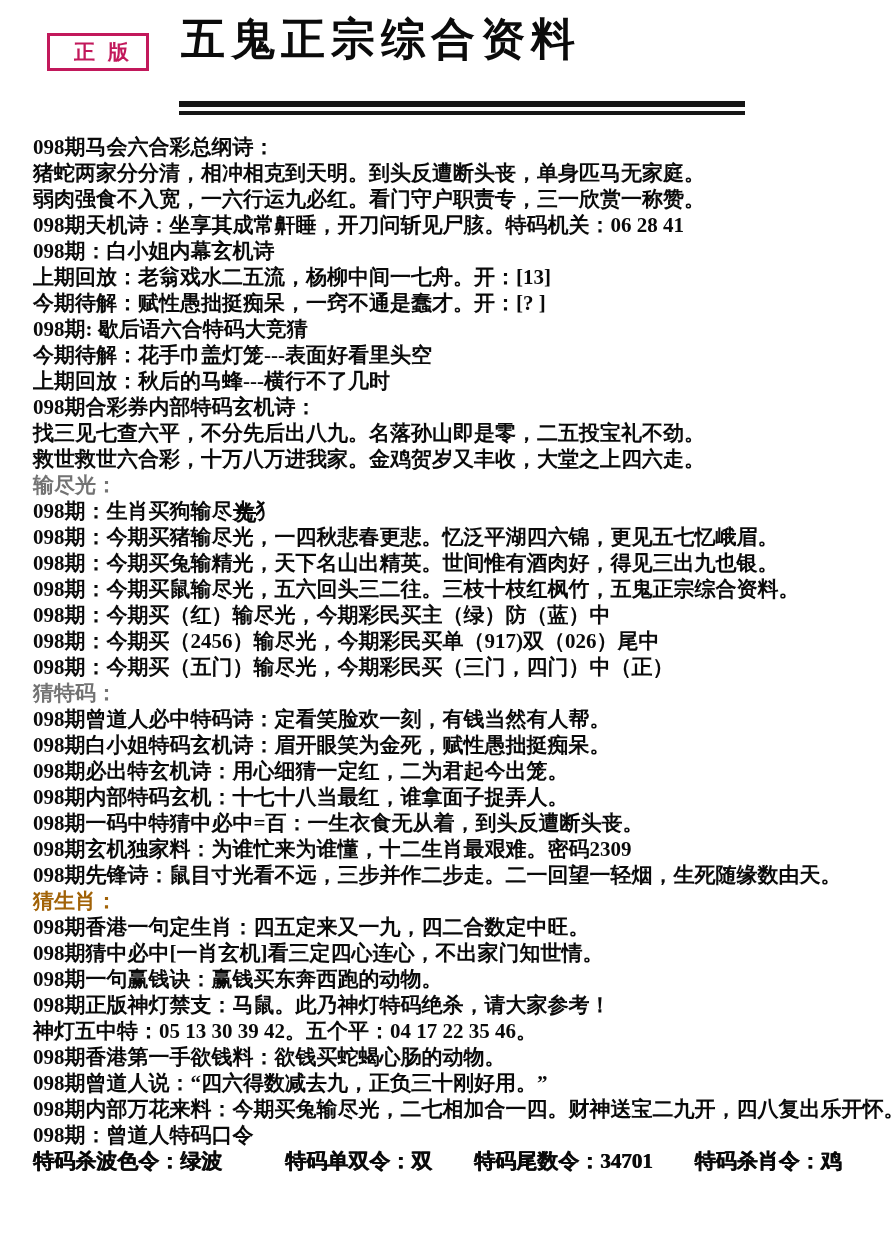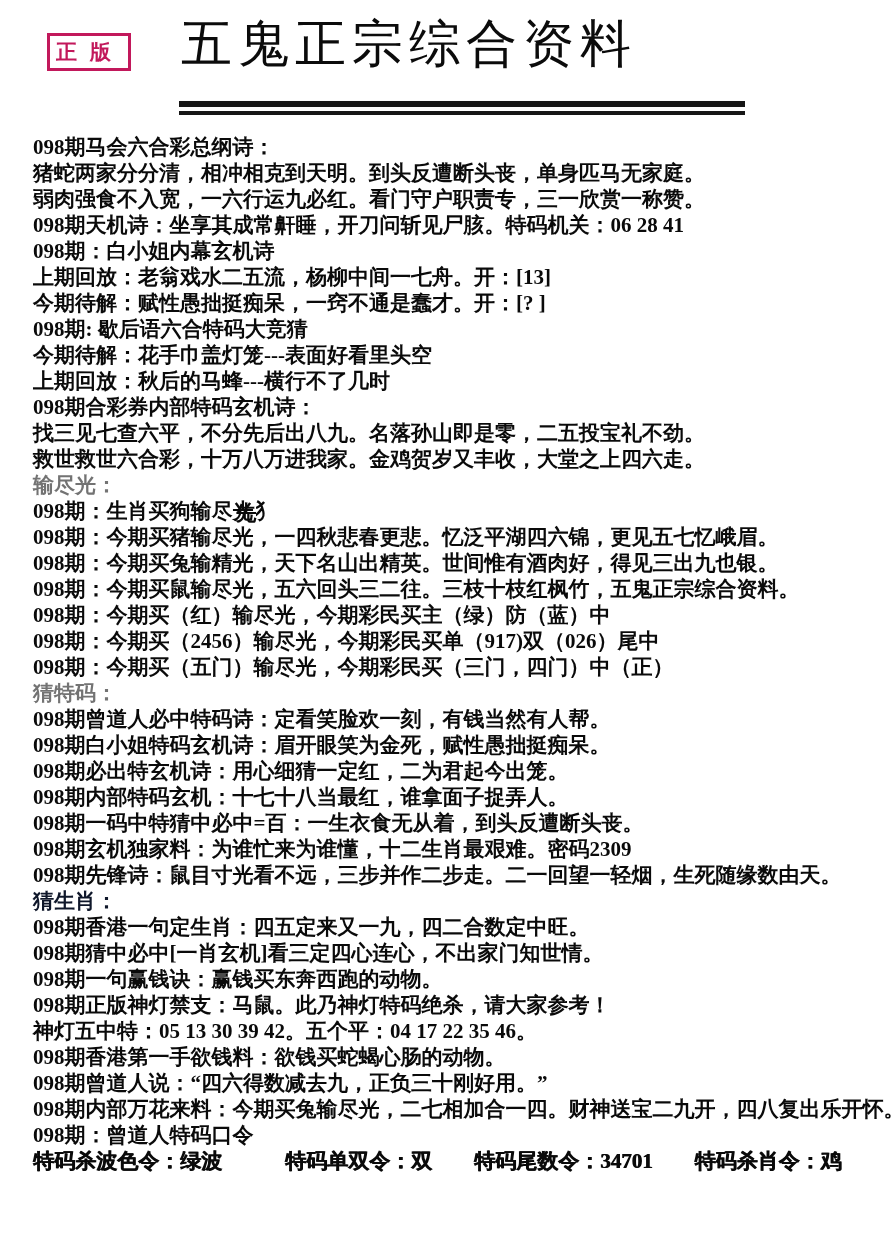--- a/index.html
+++ b/index.html
@@ -9,40 +9,40 @@
     font-family:"Liberation Serif","DejaVu Serif",serif;
     position:relative;overflow:hidden;
   }
   .header{position:absolute;top:0;left:0;width:896px;height:132px}
   .badge{
     position:absolute;left:47px;top:33px;
     width:76px;height:32px;
     border:3px solid #c2185b;color:#c2185b;
     font-size:21px;font-weight:bold;
     display:flex;align-items:center;justify-content:center;
-    letter-spacing:13px;padding-left:2px;
+    letter-spacing:13px;padding-left:20px;
     white-space:nowrap;
     text-align:center;
   }
   .title{
     position:absolute;left:181px;top:10px;margin:0;
-    font-size:51px;font-weight:normal;color:#0b0b0b;
+    font-size:44px;font-weight:bold;color:#0b0b0b;
     letter-spacing:6px;white-space:nowrap;
   }
   .title-underline{position:absolute;left:179px;top:101px;width:566px}
   .title-underline .u1{height:6px;background:#161616}
   .title-underline .u2{height:4px;background:#161616;margin-top:4px}
 
   .content{
     position:absolute;left:33px;top:134px;width:856px;
     font-size:21px;font-weight:bold;color:#0a0a0a;
   }
   .line{height:26px;line-height:26px;white-space:nowrap}
   .magenta{color:#737373}
-  .green{color:#0f172a}
+  .green{color:#a16207}
   .heavy{text-shadow:0.7px 0 currentColor}
 
   
   .gstack{position:relative;display:inline-block;width:23px;height:26px;vertical-align:top}
   .gstack .ga{position:absolute;left:0;top:0}
   .gstack .gb{position:absolute;left:3px;top:2px}
   .gtail{display:inline-block;width:11px;height:26px;overflow:hidden;vertical-align:top}
 </style>
 </head>
 <body>

